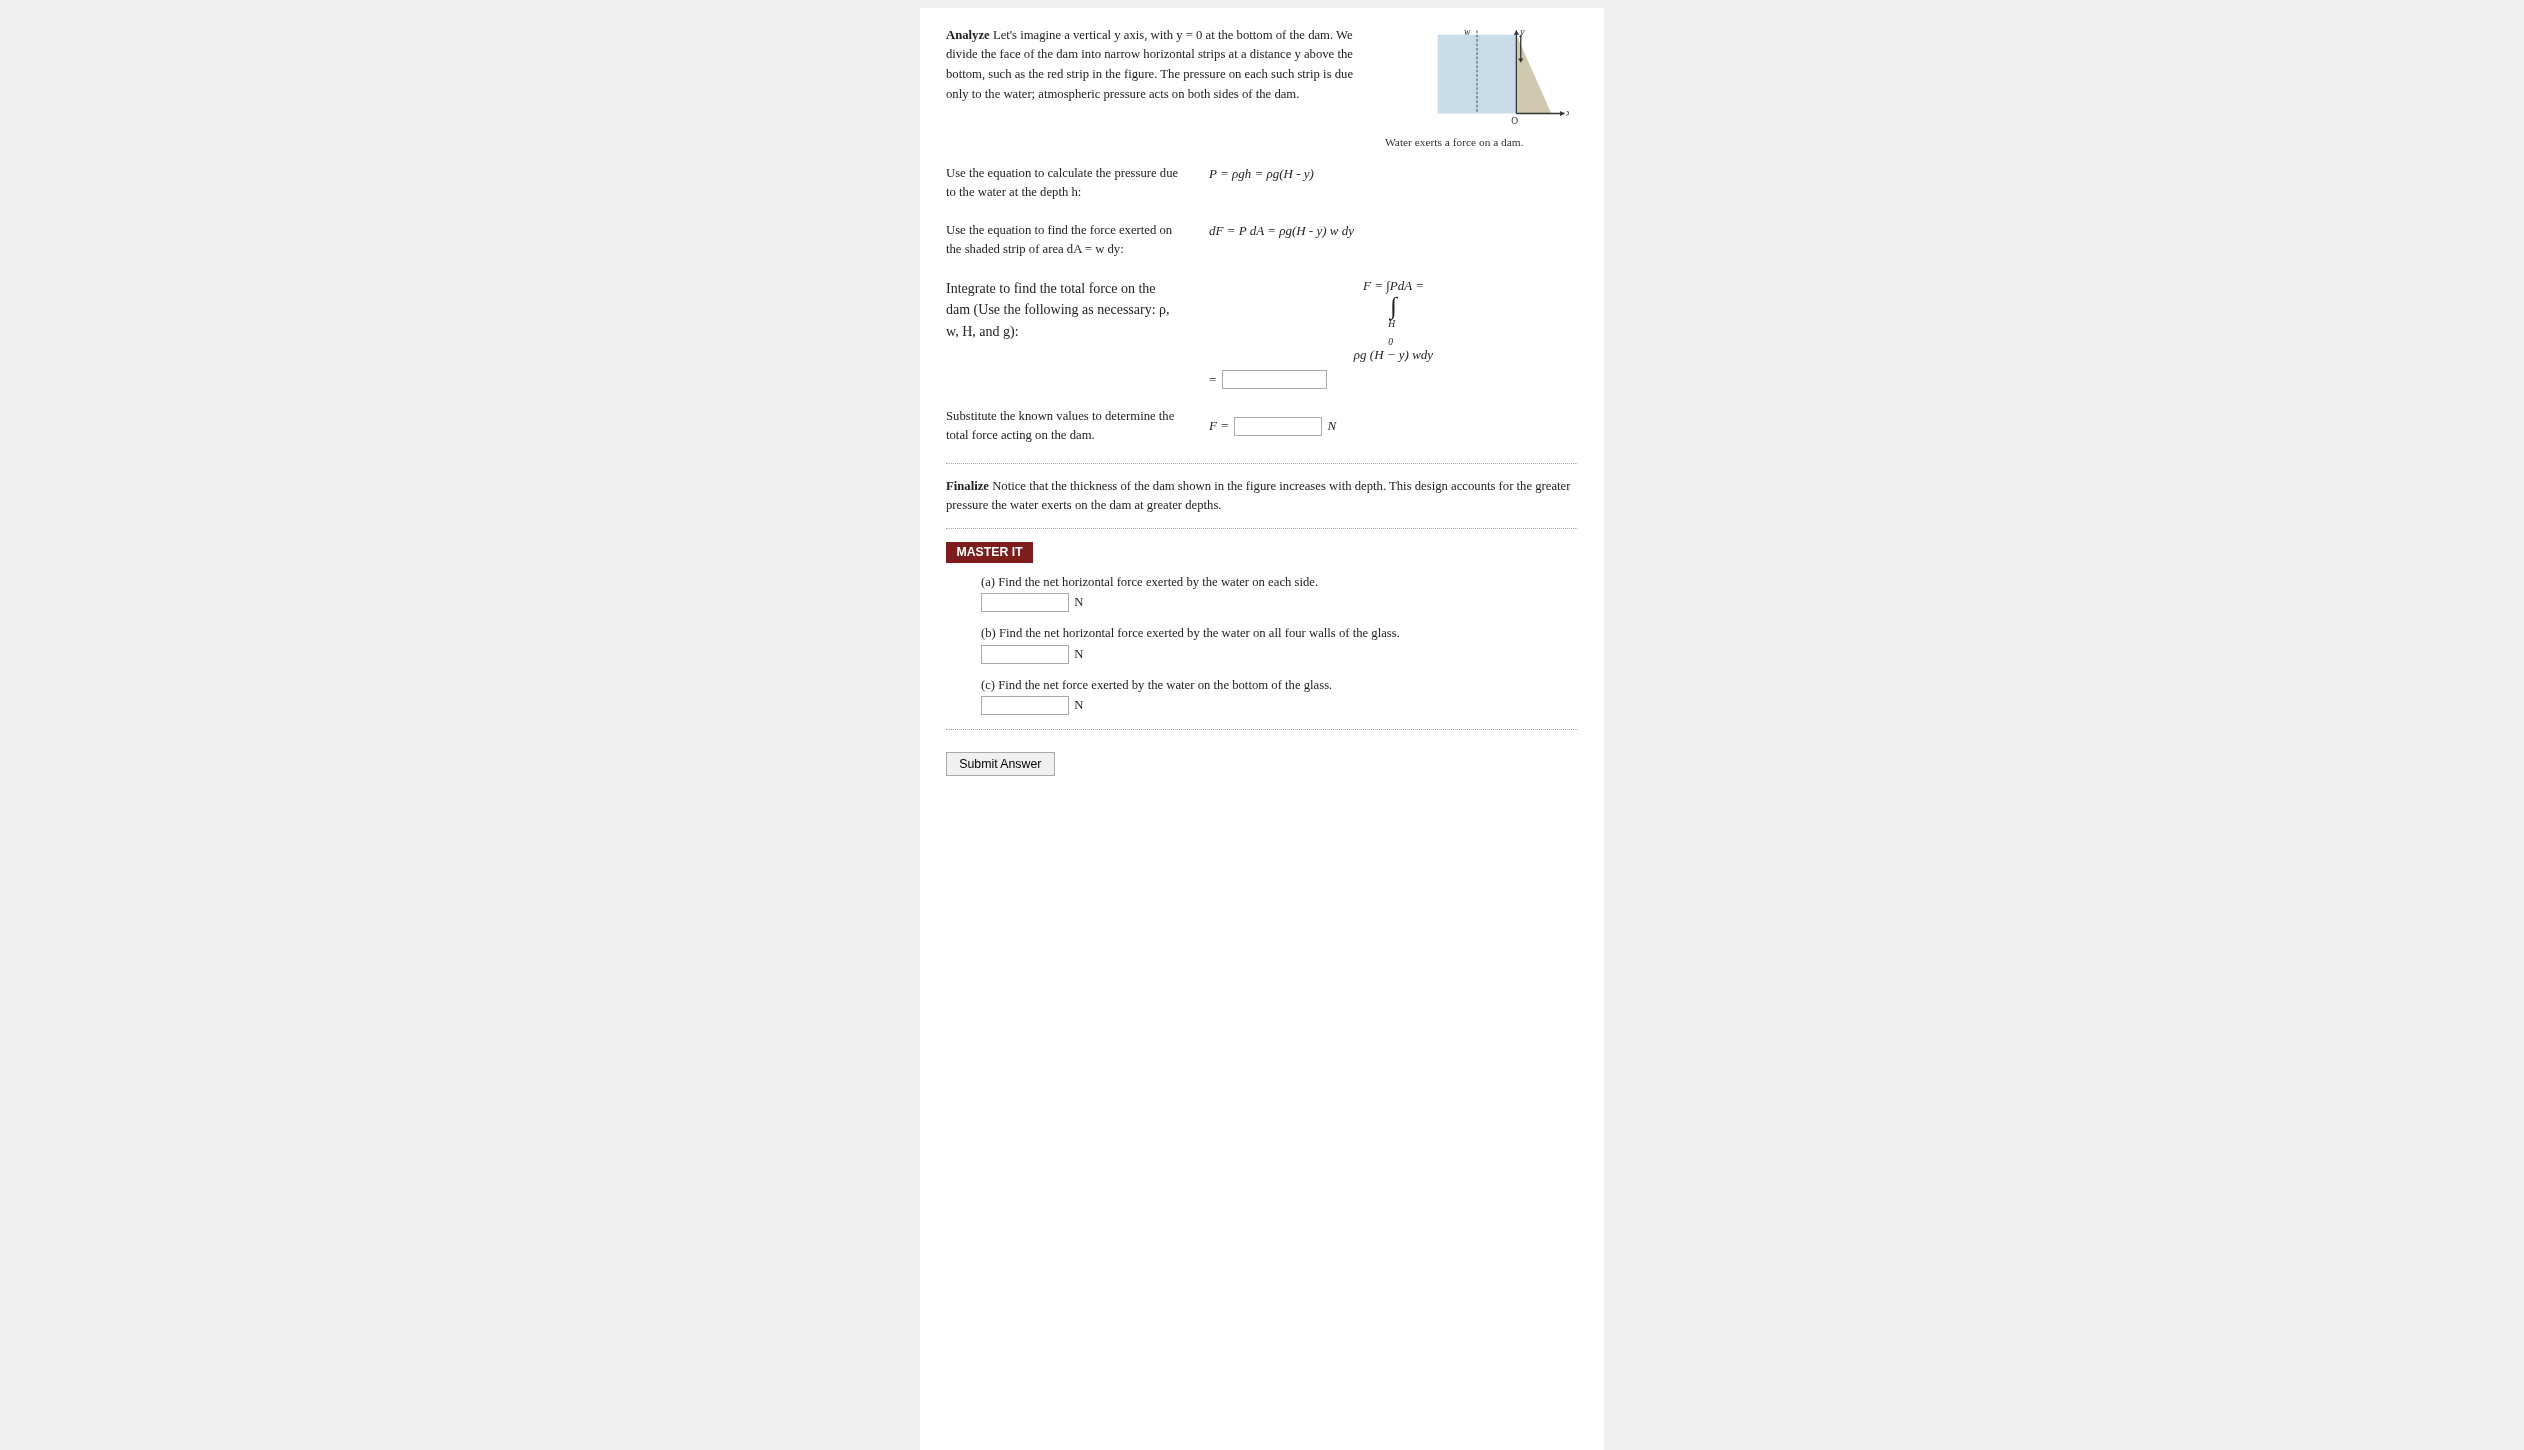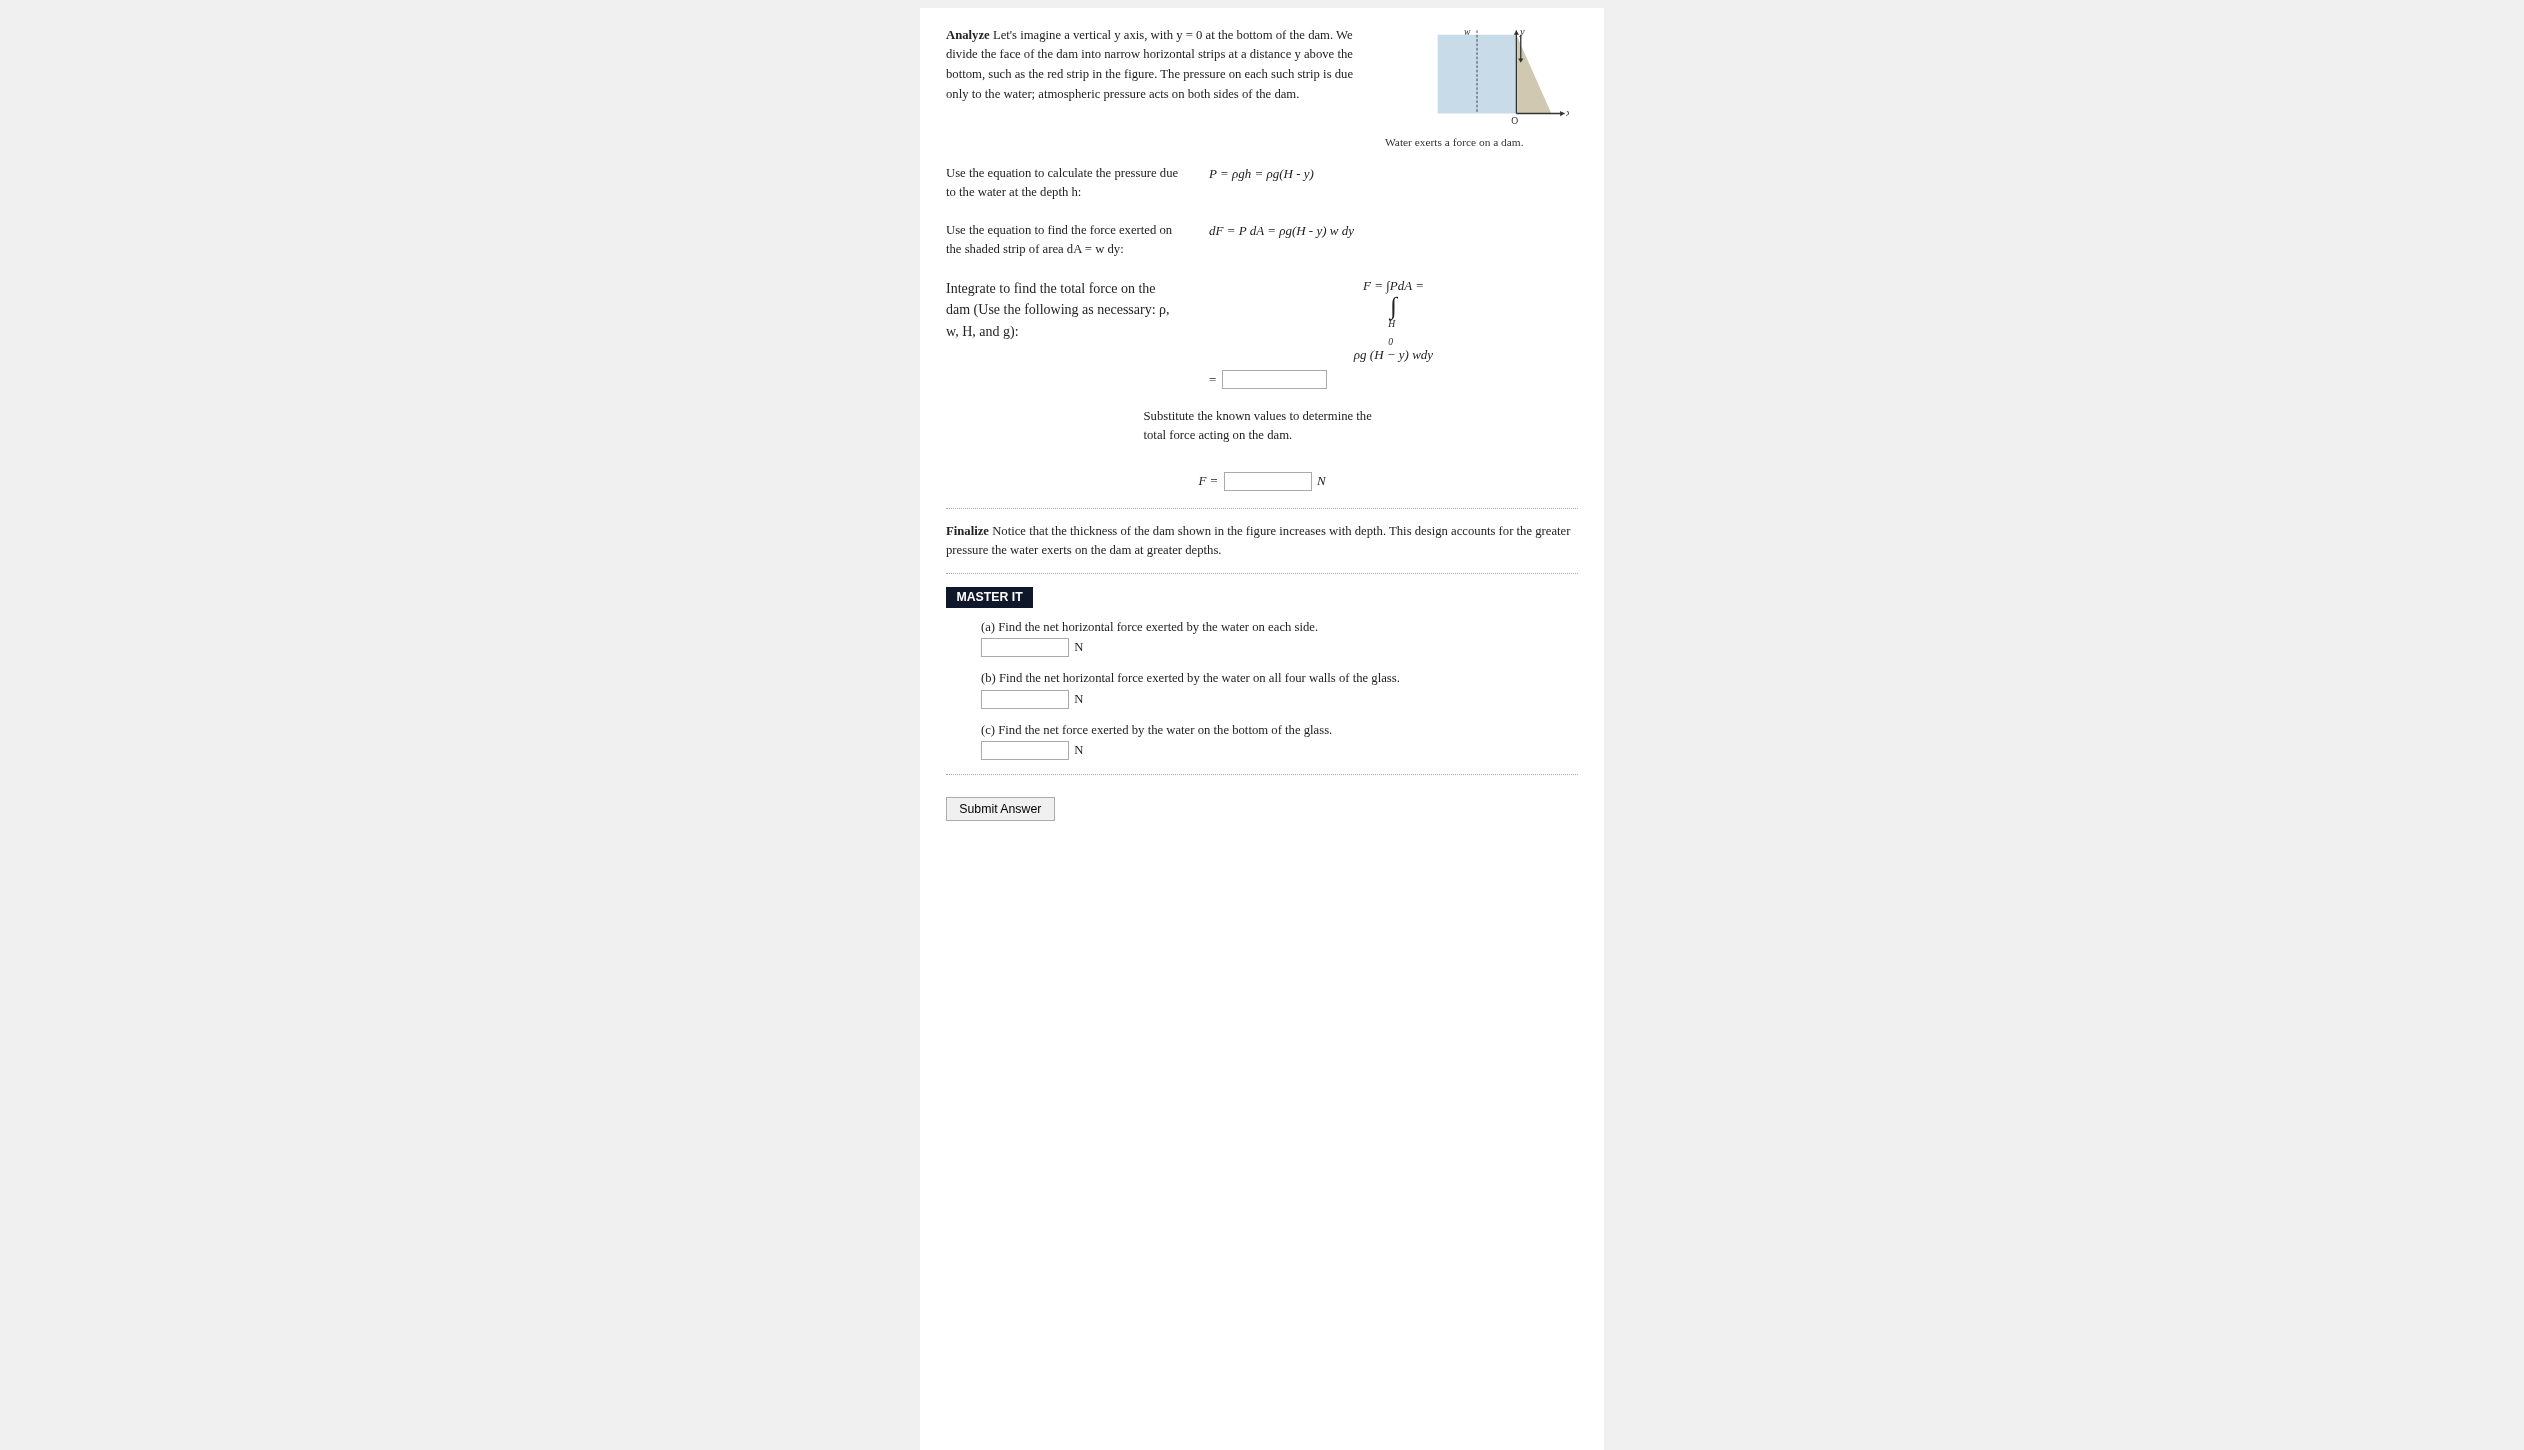--- a/index.html
+++ b/index.html
@@ -109,21 +109,20 @@
       width: 88px;
       height: 19px;
       font-size: 12.3px;
       padding: 0.9px 3.5px;
     }
     .substitute-row {
       display: flex;
       align-items: center;
       margin-bottom: 17.5px;
       gap: 26px;
-      flex-direction: column;
     }
     .substitute-label {
       width: 237px;
       font-size: 12.7px;
       line-height: 1.55;
       flex-shrink: 0;
     }
     .substitute-formula {
       display: flex;
       align-items: center;
@@ -131,21 +130,21 @@
       font-style: italic;
       font-size: 13px;
     }
     .dotted-divider {
       border: none;
       border-top: 1.3px dotted #aaa;
       margin: 12.3px 0;
     }
     .master-it-badge {
       display: inline-block;
-      background: #0f172a;
+      background: #7f1d1d;
       color: #fff;
       font-weight: bold;
       font-size: 12.3px;
       padding: 3.5px 10.5px;
       margin-bottom: 12.3px;
       font-family: Arial, sans-serif;
     }
     .finalize-text {
       font-size: 12.7px;
       line-height: 1.55;

